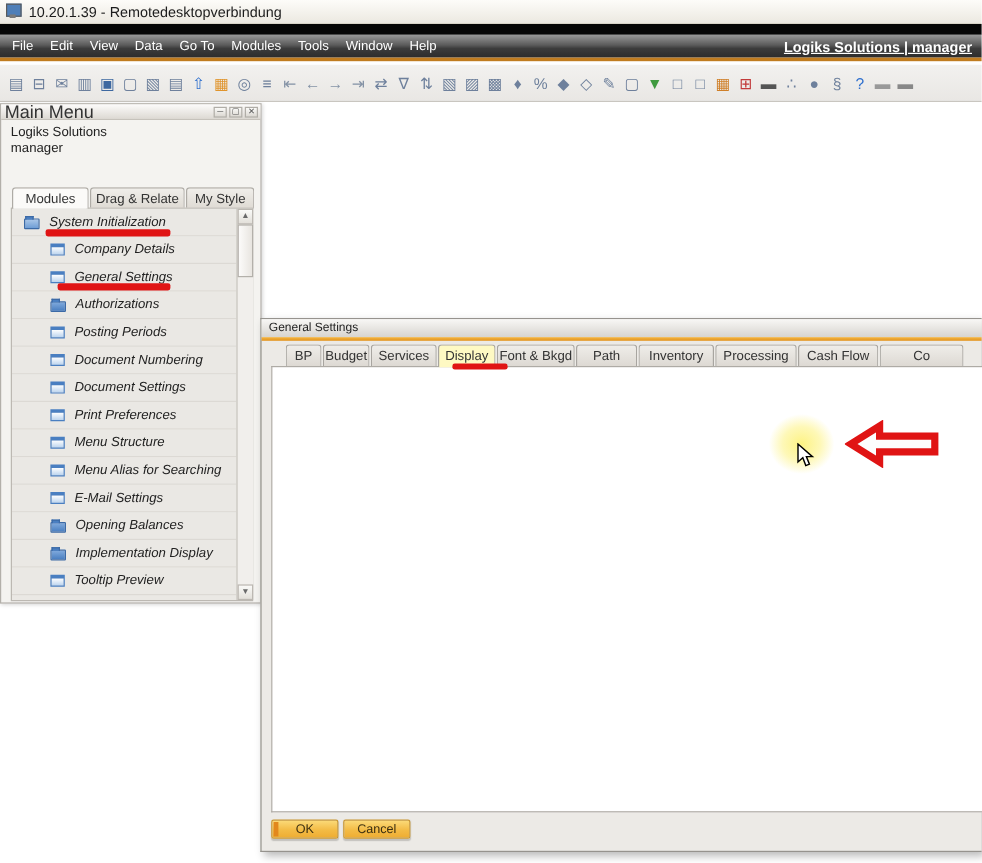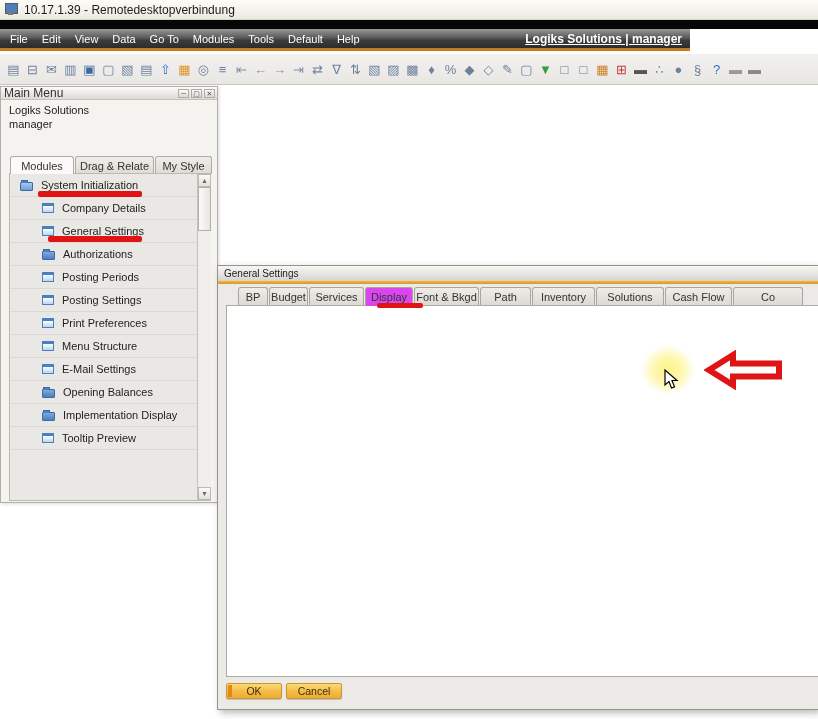--- a/index.html
+++ b/index.html
@@ -13,55 +13,55 @@
   #rdp-bar .title { font-size:12px; color:#1c1c1c; }
   .rdp-ico { width:13px; height:13px; position:relative; }
   .rdp-ico::before { content:""; position:absolute; left:0; top:0; width:11px; height:9px;
     background:#4f7fb8; border:1px solid #5a5a5a; }
   .rdp-ico::after { content:""; position:absolute; left:3px; top:9px; width:5px; height:3px; background:#7a7a7a; }
 
   
   #black-strip { position:absolute; left:0; top:20px; width:818px; height:9px; background:#060606; }
 
   
-  #menubar { position:absolute; left:0; top:29px; width:690px; height:22px;
+  #menubar { position:absolute; left:0; top:29px; width:818px; height:22px;
     background:linear-gradient(#989898,#5b5b5b 45%,#3c3c3c 60%,#2c2c2c);
     border-bottom:3px solid #c07c20; display:flex; align-items:center; padding:0 8px 0 3px; }
   #menubar .mi { color:#fff; font-size:11px; padding:0 7px; cursor:default; }
   #menubar .account { margin-left:auto; color:#fff; font-weight:bold; font-size:12px;
     text-decoration:underline; }
 
   
   #toolbar { position:absolute; left:0; top:54px; width:818px; height:31px;
     background:linear-gradient(#f2f1ef,#e9e7e4); border-bottom:1px solid #c9c6c0;
     display:flex; align-items:center; padding-left:4px; }
   .tb-icon { width:19px; height:20px; display:inline-flex; align-items:center; justify-content:center;
     font-size:13px; line-height:1; cursor:default; }
 
   
   #main-menu { position:absolute; left:0; top:86px; width:218px; height:417px;
     background:#f4f3f0; border:1px solid #b3b0aa; box-shadow:1px 1px 3px rgba(0,0,0,.15); }
   #mm-titlebar { height:13px; background:linear-gradient(#fcfbfa,#ddd9d3);
     border-bottom:1px solid #c6c2bb; display:flex; align-items:center; padding:0 2px 0 3px; }
-  #mm-titlebar .t { font-size:12px; color:#333; flex:1; }
+  #mm-titlebar .t { font-size:15px; color:#333; flex:1; }
   .win-btn { width:11px; height:9px; margin-left:2px; background:linear-gradient(#fafaf8,#dcd8d2);
     border:1px solid #b0ada7; font-size:7px; line-height:7px; text-align:center; color:#555; }
   #mm-company { position:absolute; left:8px; top:17px; font-size:11px; color:#222; }
   #mm-user { position:absolute; left:8px; top:31px; font-size:11px; color:#222; }
   #mm-tabs { position:absolute; left:9px; top:69px; height:18px; display:flex; }
   .mm-tab { height:18px; border:1px solid #aeaba5; border-bottom:none; border-radius:3px 3px 0 0;
     background:linear-gradient(#f0eeea,#dedad3); display:flex; align-items:center; justify-content:center;
     font-size:11px; color:#333; margin-right:1px; }
   .mm-tab.active { background:#fbfaf8; position:relative; z-index:3; }
   #mm-card { position:absolute; left:8px; top:86px; width:202px; height:328px;
     border:1px solid #bcb8b2; background:#eae8e4; }
   #mm-tree { position:absolute; left:0; top:0; width:187px; height:326px; }
   .tree-item { height:23px; display:flex; align-items:center; border-bottom:1px solid #dcd9d4;
     background:#eae8e4; cursor:default; }
-  .tree-item .lbl { margin-left:8px; color:#222; }
+  .tree-item .lbl { margin-left:8px; color:#222;font-style:italic; }
   .tree-item.lvl1 { padding-left:10px; }
   .tree-item.lvl2 { padding-left:32px; }
   .ico-form { width:12px; height:10px; border:1px solid #4a7fc1; border-top:3px solid #4a7fc1;
     background:linear-gradient(#fdfeff,#bcd4ee); flex:none; }
   .ico-folder, .ico-folder-open { width:13px; height:9px; background:linear-gradient(#7fa9dc,#4a7fc1);
     border:1px solid #3c6aa6; border-radius:1px; position:relative; flex:none; margin-top:2px; }
   .ico-folder::before, .ico-folder-open::before { content:""; position:absolute; left:0; top:-3px;
     width:5px; height:2px; background:#4a7fc1; border:1px solid #3c6aa6; border-bottom:none; }
   .ico-folder-open { background:linear-gradient(#a9c6e8,#6f9ed6); }
   #mm-scroll { position:absolute; left:187px; top:0; width:14px; height:326px;
@@ -76,21 +76,21 @@
   #dialog { position:absolute; left:217px; top:265px; width:601px; height:445px;
     background:#eceae6; border:1px solid #96938e; border-right:none;
     box-shadow:3px 3px 7px rgba(0,0,0,.28); z-index:10; }
   #dlg-titlebar { height:15px; background:linear-gradient(#f8f7f5,#d7d4cf);
     display:flex; align-items:center; padding-left:6px; font-size:10px; color:#222; }
   #dlg-accent { height:3px; background:linear-gradient(#f4b440,#e3941f); }
   #dlg-tabs { position:absolute; left:20px; top:21px; height:18px; display:flex; z-index:3; }
   .dlg-tab { height:18px; border:1px solid #a8a5a0; border-bottom:none; border-radius:3px 3px 0 0;
     background:linear-gradient(#efede9,#ddd9d3); display:flex; align-items:center; justify-content:center;
     font-size:11px; color:#333; margin-right:1px; }
-  .dlg-tab.active { background:#d946ef; height:19px; }
+  .dlg-tab.active { background:#fef9c3; height:19px; }
   #dlg-content { position:absolute; left:8px; top:39px; width:593px; height:372px;
     background:#fff; border:1px solid #aeaba5; border-right:none; z-index:2; }
   .fld-label { position:absolute; left:15px; width:164px; height:13px; line-height:13px;
     font-size:10.5px; color:#2a2a2a; border-bottom:1px solid #eceae6; white-space:nowrap; }
   .combo, .txt { position:absolute; left:182px; width:108px; height:13px; background:#fff;
     border:1px solid #b2afa9; font-size:10.5px; line-height:11px; padding-left:3px; color:#111;
     white-space:nowrap; overflow:hidden; }
   .combo .arr { position:absolute; right:1px; top:0; font-size:8px; color:#444; }
   .dec-label { position:absolute; left:298px; width:139px; height:13px; line-height:13px;
     font-size:10.5px; color:#2a2a2a; border-bottom:1px solid #eceae6; white-space:nowrap; }
@@ -122,34 +122,34 @@
   #glow { position:absolute; left:633px; top:338px; width:70px; height:64px; z-index:50; pointer-events:none;
     background:radial-gradient(closest-side, rgba(253,242,125,.95) 0%, rgba(253,242,125,.55) 45%, rgba(253,242,125,0) 78%); }
   #red-arrow { position:absolute; left:704px; top:350px; z-index:60; pointer-events:none; }
   #cursor { position:absolute; left:664px; top:369px; z-index:70; pointer-events:none; }
 </style>
 </head>
 <body>
 
 <div id="rdp-bar">
   <span class="rdp-ico"></span>
-  <span class="title">10.17.1.39 - Remotedesktopverbindung</span>
+  <span class="title">10.20.1.39 - Remotedesktopverbindung</span>
 </div>
 
 <div id="black-strip"></div>
 
 <div id="menubar">
   <span class="mi">File</span>
     <span class="mi">Edit</span>
     <span class="mi">View</span>
     <span class="mi">Data</span>
     <span class="mi">Go To</span>
     <span class="mi">Modules</span>
     <span class="mi">Tools</span>
-    <span class="mi">Default</span>
+    <span class="mi">Window</span>
     <span class="mi">Help</span>
     <span class="account">Logiks Solutions | manager</span>
 </div>
 
 <div id="toolbar">
     <span class="tb-icon" style="color: rgb(110, 128, 156);">▤</span>
     <span class="tb-icon" style="color: rgb(110, 128, 156);">⊟</span>
     <span class="tb-icon" style="color: rgb(110, 128, 156);">✉</span>
     <span class="tb-icon" style="color: rgb(110, 128, 156);">▥</span>
     <span class="tb-icon" style="color: rgb(62, 104, 160);">▣</span>
@@ -221,29 +221,37 @@
         <div class="tree-item lvl2">
           <span class="ico-folder"></span>
           <span class="lbl">Authorizations</span>
         </div>
         <div class="tree-item lvl2">
           <span class="ico-form"></span>
           <span class="lbl">Posting Periods</span>
         </div>
         <div class="tree-item lvl2">
           <span class="ico-form"></span>
-          <span class="lbl">Posting Settings</span>
+          <span class="lbl">Document Numbering</span>
+        </div>
+        <div class="tree-item lvl2">
+          <span class="ico-form"></span>
+          <span class="lbl">Document Settings</span>
         </div>
         <div class="tree-item lvl2">
           <span class="ico-form"></span>
           <span class="lbl">Print Preferences</span>
         </div>
         <div class="tree-item lvl2">
           <span class="ico-form"></span>
           <span class="lbl">Menu Structure</span>
+        </div>
+        <div class="tree-item lvl2">
+          <span class="ico-form"></span>
+          <span class="lbl">Menu Alias for Searching</span>
         </div>
         <div class="tree-item lvl2">
           <span class="ico-form"></span>
           <span class="lbl">E-Mail Settings</span>
         </div>
         <div class="tree-item lvl2">
           <span class="ico-folder"></span>
           <span class="lbl">Opening Balances</span>
         </div>
         <div class="tree-item lvl2">
@@ -269,21 +277,21 @@
   </div>
   <div id="dlg-accent"></div>
   <div id="dlg-tabs">
       <div class="dlg-tab" style="width: 30px;">BP</div>
       <div class="dlg-tab" style="width: 39px;">Budget</div>
       <div class="dlg-tab" style="width: 55px;">Services</div>
       <div class="dlg-tab active" style="width: 48px;">Display</div>
       <div class="dlg-tab" style="width: 65px;">Font &amp; Bkgd</div>
       <div class="dlg-tab" style="width: 51px;">Path</div>
       <div class="dlg-tab" style="width: 63px;">Inventory</div>
-      <div class="dlg-tab" style="width: 68px;">Solutions</div>
+      <div class="dlg-tab" style="width: 68px;">Processing</div>
       <div class="dlg-tab" style="width: 67px;">Cash Flow</div>
       <div class="dlg-tab" style="width: 70px;">Co</div>
     </div>
   <div id="dlg-content"></div>
 
   <div class="cb-row" style="left:15px; top:187px">
     <span class="cb"></span>
     <span>Manage Company Time</span>
   </div>
   <span class="fld-label" style="top:203px">Ext. Image Processing</span>

